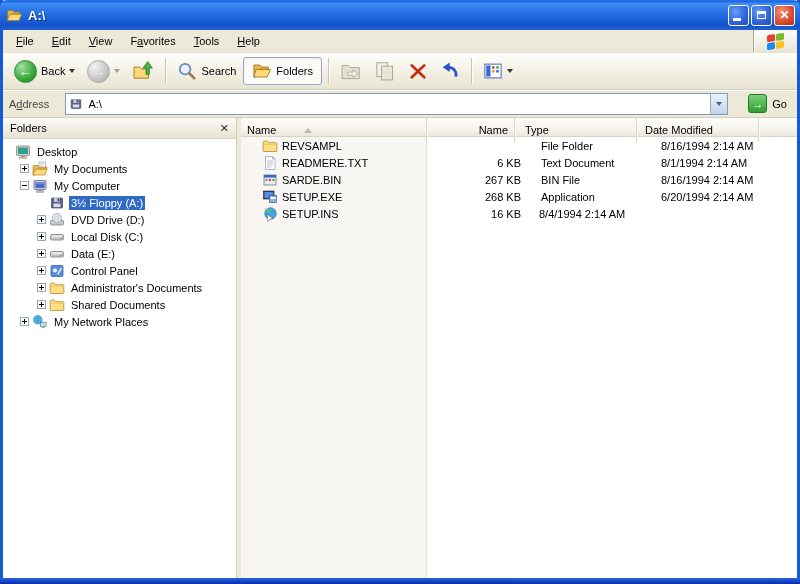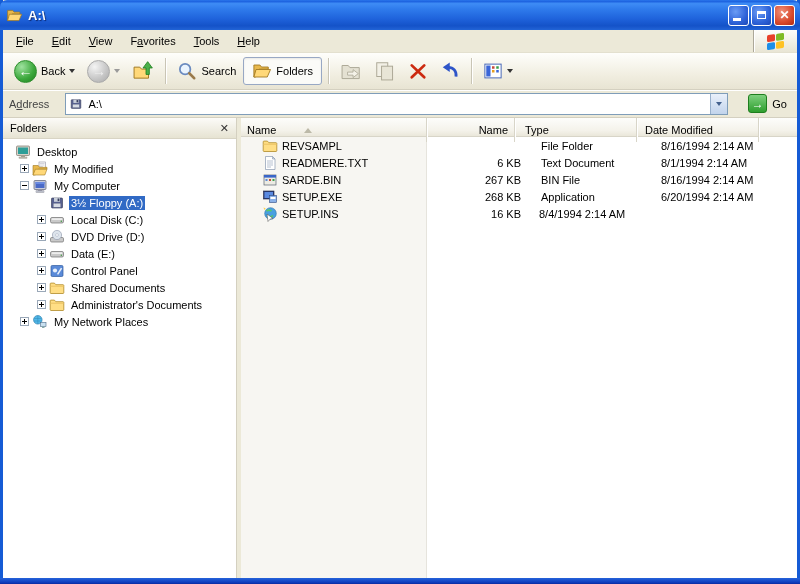--- a/index.html
+++ b/index.html
@@ -288,21 +288,21 @@
               <i class="v"></i>
             </span>
             <span class="t-ico">
               <svg viewBox="0 0 16 16" xmlns="http://www.w3.org/2000/svg">
                 <rect x="7" y="1" width="6.5" height="7.5" fill="#FFF" stroke="#9090A0" stroke-width=".6"></rect>
                 <path d="M7.8 2.5h4.8M7.8 4h4.8M7.8 5.5h3" stroke="#AAB" stroke-width=".5"></path>
                 <path d="M1 4.5h5.2l1.3 1.8H15v1.9H6.2L3.4 14H1z" fill="#E8B84C" stroke="#A07820" stroke-width=".6"></path>
                 <path d="M3.4 8.2H15L12.8 14H1z" fill="#FFD878" stroke="#A07820" stroke-width=".6"></path>
               </svg>
             </span>
-            <span class="t-label">My Modified</span>
+            <span class="t-label">My Documents</span>
           </div>
           <div class="tree-row">
             <span class="t-indent" style="width: 17px;"></span>
             <span class="ebox">
               <i class="h"></i>
             </span>
             <span class="t-ico">
               <svg viewBox="0 0 16 16" xmlns="http://www.w3.org/2000/svg">
                 <rect x="2" y="2.5" width="12" height="9" rx="1" fill="#C8CCDC" stroke="#5A5E70" stroke-width=".7"></rect>
                 <rect x="3.5" y="4" width="9" height="6" fill="#4A6AC8"></rect>
@@ -327,50 +327,50 @@
             <span class="t-label sel">3½ Floppy (A:)</span>
           </div>
           <div class="tree-row">
             <span class="t-indent" style="width: 34px;"></span>
             <span class="ebox">
               <i class="h"></i>
               <i class="v"></i>
             </span>
             <span class="t-ico">
               <svg viewBox="0 0 16 16" xmlns="http://www.w3.org/2000/svg">
+                <rect x="1.5" y="8.5" width="13" height="4.5" rx="1.2" fill="#C9C9C9" stroke="#6E6E6E" stroke-width=".7"></rect>
+                <circle cx="8" cy="6" r="4.6" fill="#DDE4EC" stroke="#8A94A8" stroke-width=".6"></circle>
+                <circle cx="8" cy="6" r="1.4" fill="#FFF" stroke="#9AA4B8" stroke-width=".5"></circle>
+              </svg>
+            </span>
+            <span class="t-label">DVD Drive (D:)</span>
+          </div>
+          <div class="tree-row">
+            <span class="t-indent" style="width: 34px;"></span>
+            <span class="ebox">
+              <i class="h"></i>
+              <i class="v"></i>
+            </span>
+            <span class="t-ico">
+              <svg viewBox="0 0 16 16" xmlns="http://www.w3.org/2000/svg">
                 <rect x="1.5" y="5.5" width="13" height="5.5" rx="1.5" fill="#C9C9C9" stroke="#6E6E6E" stroke-width=".7"></rect>
                 <rect x="2.5" y="6.3" width="11" height="1.6" rx=".8" fill="#EDEDED"></rect>
                 <circle cx="12.3" cy="9.3" r=".7" fill="#3A9A3A"></circle>
               </svg>
             </span>
             <span class="t-label">Local Disk (C:)</span>
           </div>
           <div class="tree-row">
             <span class="t-indent" style="width: 34px;"></span>
             <span class="ebox">
               <i class="h"></i>
               <i class="v"></i>
             </span>
             <span class="t-ico">
               <svg viewBox="0 0 16 16" xmlns="http://www.w3.org/2000/svg">
-                <rect x="1.5" y="8.5" width="13" height="4.5" rx="1.2" fill="#C9C9C9" stroke="#6E6E6E" stroke-width=".7"></rect>
-                <circle cx="8" cy="6" r="4.6" fill="#DDE4EC" stroke="#8A94A8" stroke-width=".6"></circle>
-                <circle cx="8" cy="6" r="1.4" fill="#FFF" stroke="#9AA4B8" stroke-width=".5"></circle>
-              </svg>
-            </span>
-            <span class="t-label">DVD Drive (D:)</span>
-          </div>
-          <div class="tree-row">
-            <span class="t-indent" style="width: 34px;"></span>
-            <span class="ebox">
-              <i class="h"></i>
-              <i class="v"></i>
-            </span>
-            <span class="t-ico">
-              <svg viewBox="0 0 16 16" xmlns="http://www.w3.org/2000/svg">
                 <rect x="1.5" y="5.5" width="13" height="5.5" rx="1.5" fill="#C9C9C9" stroke="#6E6E6E" stroke-width=".7"></rect>
                 <rect x="2.5" y="6.3" width="11" height="1.6" rx=".8" fill="#EDEDED"></rect>
                 <circle cx="12.3" cy="9.3" r=".7" fill="#3A9A3A"></circle>
               </svg>
             </span>
             <span class="t-label">Data (E:)</span>
           </div>
           <div class="tree-row">
             <span class="t-indent" style="width: 34px;"></span>
             <span class="ebox">
@@ -391,35 +391,35 @@
             <span class="ebox">
               <i class="h"></i>
               <i class="v"></i>
             </span>
             <span class="t-ico">
               <svg viewBox="0 0 16 16" xmlns="http://www.w3.org/2000/svg">
                 <path d="M1.2 5V3.8c0-.4.3-.7.7-.7h3.5l1.4 1.6h7.2c.4 0 .8.3.8.7v7.4c0 .4-.4.7-.8.7H2c-.4 0-.8-.3-.8-.7z" fill="#FFDE85" stroke="#B08A28" stroke-width=".8"></path>
                 <path d="M1.2 6.2h13.6" stroke="#E8C060" stroke-width=".9"></path>
               </svg>
             </span>
-            <span class="t-label">Shared Documents</span>
+            <span class="t-label">Administrator's Documents</span>
           </div>
           <div class="tree-row">
             <span class="t-indent" style="width: 34px;"></span>
             <span class="ebox">
               <i class="h"></i>
               <i class="v"></i>
             </span>
             <span class="t-ico">
               <svg viewBox="0 0 16 16" xmlns="http://www.w3.org/2000/svg">
                 <path d="M1.2 5V3.8c0-.4.3-.7.7-.7h3.5l1.4 1.6h7.2c.4 0 .8.3.8.7v7.4c0 .4-.4.7-.8.7H2c-.4 0-.8-.3-.8-.7z" fill="#FFDE85" stroke="#B08A28" stroke-width=".8"></path>
                 <path d="M1.2 6.2h13.6" stroke="#E8C060" stroke-width=".9"></path>
               </svg>
             </span>
-            <span class="t-label">Administrator's Documents</span>
+            <span class="t-label">Shared Documents</span>
           </div>
           <div class="tree-row">
             <span class="t-indent" style="width: 17px;"></span>
             <span class="ebox">
               <i class="h"></i>
               <i class="v"></i>
             </span>
             <span class="t-ico">
               <svg viewBox="0 0 16 16" xmlns="http://www.w3.org/2000/svg">
                 <circle cx="5.8" cy="5.8" r="4.3" fill="#52B8E8" stroke="#2878A8" stroke-width=".6"></circle>

